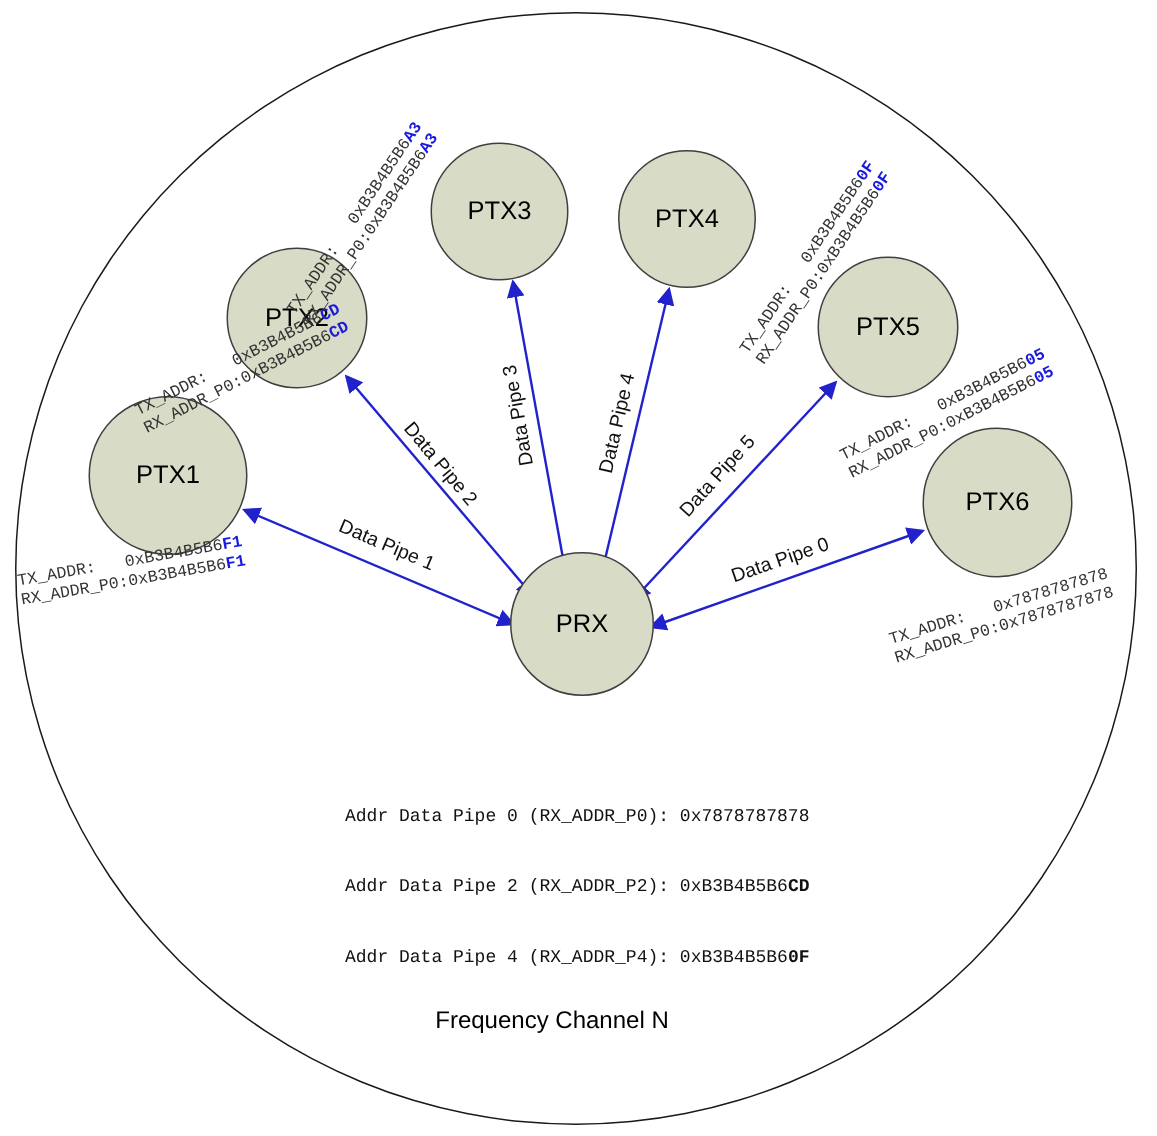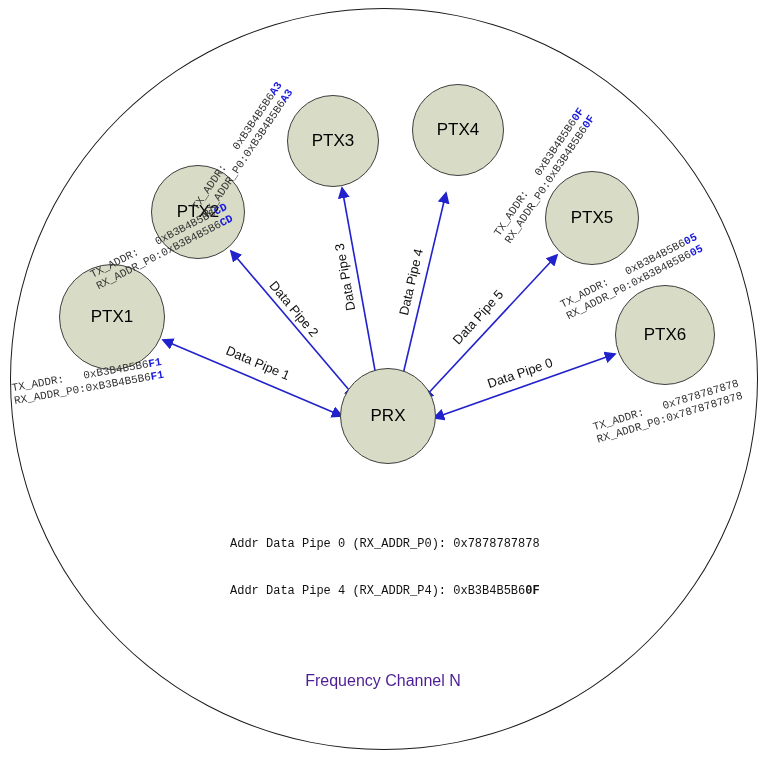--- a/index.html
+++ b/index.html
@@ -15,21 +15,21 @@
   .pipe-line { stroke: #2222cc; stroke-width: 1.6; }
   .node {
     position: absolute; border-radius: 50%; background: #d8dcc6;
     border: 1px solid #3f3f3f; box-sizing: border-box;
     display: flex; align-items: center; justify-content: center;
     font-size: 17px; color: #000;
   }
   .node-ptx1 { left: 59px;  top: 264px; width: 106px; height: 106px; }
   .node-ptx2 { left: 151px; top: 165px; width: 94px;  height: 94px; }
   .node-ptx3 { left: 287px; top: 95px;  width: 92px;  height: 92px; }
-  .node-ptx4 { left: 412px; top: 84px; width: 92px;  height: 92px; }
+  .node-ptx4 { left: 412px; top: 100px; width: 92px;  height: 92px; }
   .node-ptx5 { left: 545px; top: 171px; width: 94px;  height: 94px; }
   .node-ptx6 { left: 615px; top: 285px; width: 100px; height: 100px; }
   .node-prx  { left: 340px; top: 368px; width: 96px;  height: 96px; }
   .pipe-label {
     position: absolute; font-size: 13px; color: #111; white-space: nowrap;
   }
   .pipe-1 { left: 258px; top: 363px; transform: translate(-50%,-50%) rotate(23deg); }
   .pipe-2 { left: 294px; top: 309px; transform: translate(-50%,-50%) rotate(50deg); }
   .pipe-3 { left: 345px; top: 277px; transform: translate(-50%,-50%) rotate(-100deg); }
   .pipe-4 { left: 411px; top: 282px; transform: translate(-50%,-50%) rotate(-77deg); }
@@ -48,22 +48,22 @@
   .addr-ptx4 { left: 545px; top: 176px; transform: translate(-50%,-50%) rotate(-56deg); }
   .addr-ptx5 { left: 632px; top: 277px; transform: translate(-50%,-50%) rotate(-27deg); }
   .addr-ptx6 { left: 668px; top: 412px; transform: translate(-50%,-50%) rotate(-17deg); }
   .addr-table {
     position: absolute; left: 230px; top: 506px;
     font-family: "Liberation Mono", "DejaVu Sans Mono", monospace;
     font-size: 12px; line-height: 15.6px; color: #111; white-space: pre;
   }
   .addr-table b { font-weight: bold; }
   .caption {
-    position: absolute; left: 383px; top: 681px; transform: translate(-50%,-50%);
-    font-size: 16px; color: #4c1d95; white-space: nowrap;
+    position: absolute; left: 368px; top: 681px; transform: translate(-50%,-50%);
+    font-size: 16px; color: #000000; white-space: nowrap;
   }
 </style>
 </head>
 <body>
 
 <div class="stage">
 
   <div class="outer-circle"></div>
 
   <svg class="arrows" width="771" height="757">
@@ -129,19 +129,20 @@
     <div class="addr-line"><span>TX_ADDR:   0xB3B4B5B6</span><span class="suffix">05</span></div>
     <div class="addr-line"><span>RX_ADDR_P0:0xB3B4B5B6</span><span class="suffix">05</span></div>
   </div>
   <div class="addr-label addr-ptx6">
     <div class="addr-line"><span>TX_ADDR:   0x7878787878</span><span class="suffix"></span></div>
     <div class="addr-line"><span>RX_ADDR_P0:0x7878787878</span><span class="suffix"></span></div>
   </div>
 
   <div class="addr-table">
     <div><span>Addr Data Pipe 0 (RX_ADDR_P0): 0x7878787878</span><b></b></div>
+    <div><span>Addr Data Pipe 2 (RX_ADDR_P2): 0xB3B4B5B6</span><b>CD</b></div>
     <div><span>Addr Data Pipe 4 (RX_ADDR_P4): 0xB3B4B5B6</span><b>0F</b></div>
     
   </div>
 
   <div class="caption">Frequency Channel N</div>
 
 </div>
 
 </body></html>

